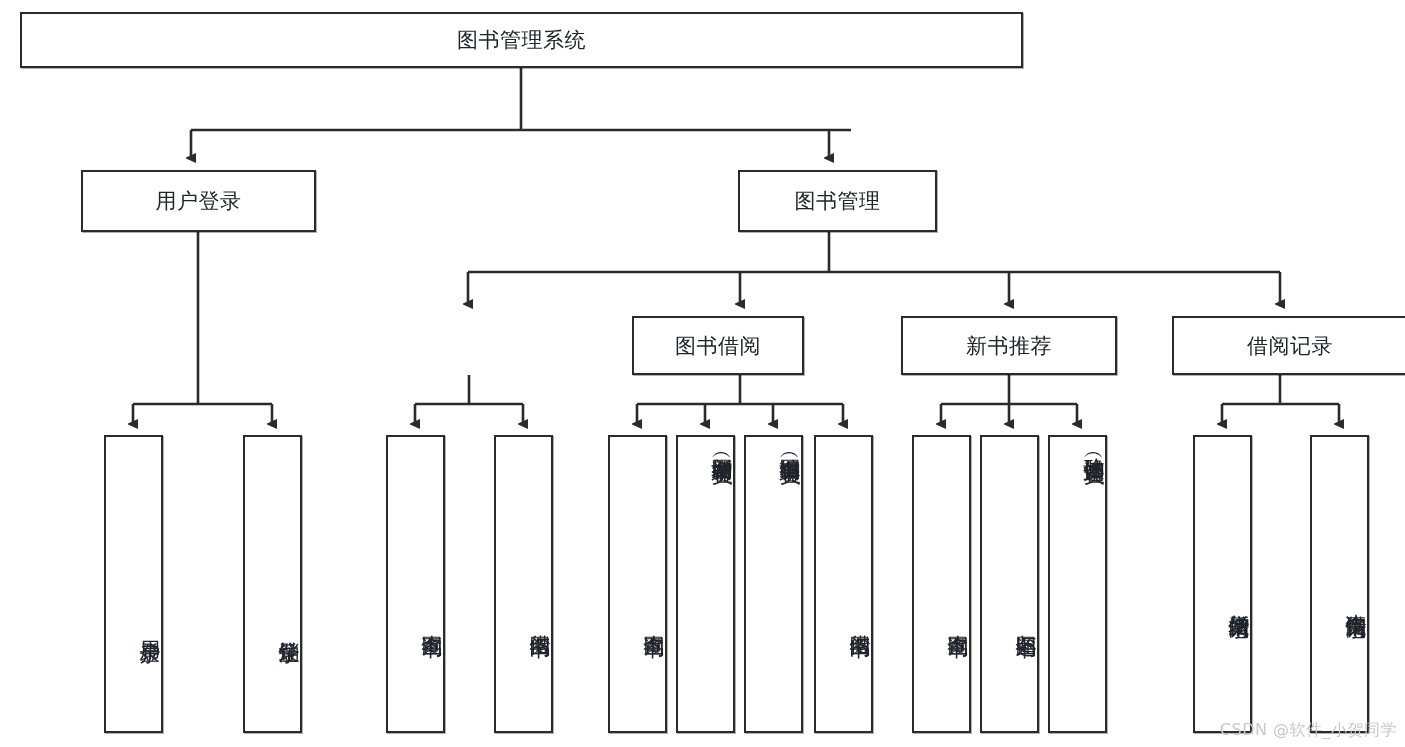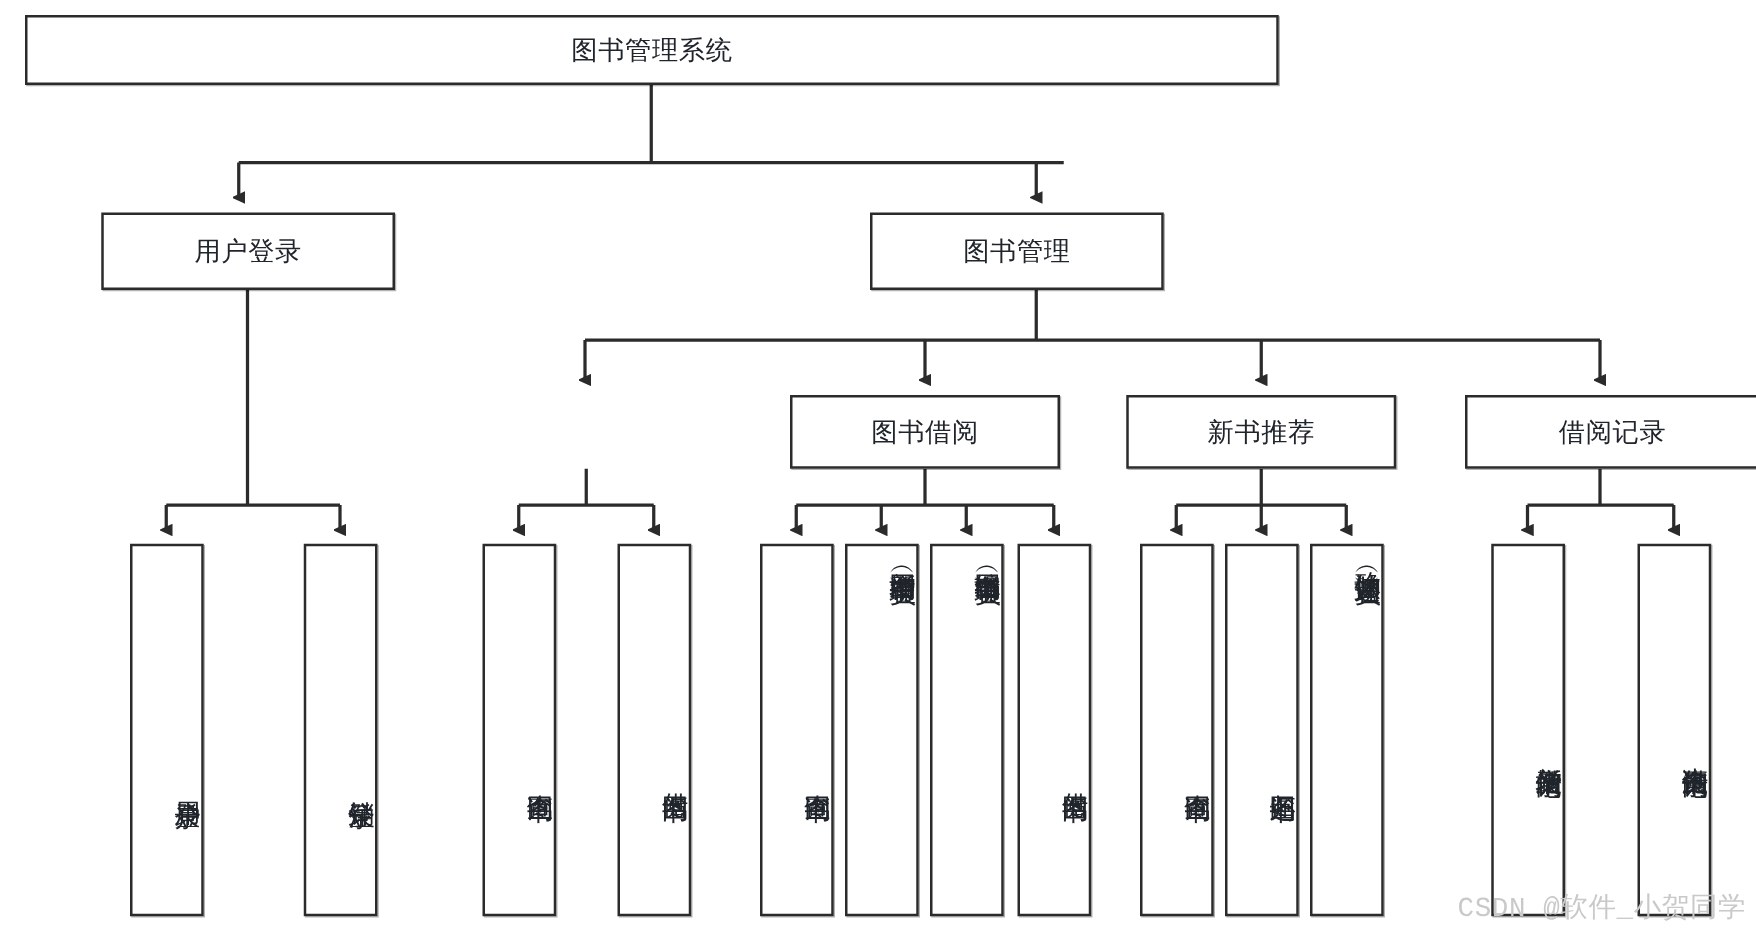--- a/index.html
+++ b/index.html
@@ -53,25 +53,24 @@
   }
   .node-v.vtop {
     align-items: flex-start;
     justify-content: flex-start;
     padding-top: 4px;
   }
   .watermark {
     position: absolute;
     right: 8px;
     bottom: 6px;
-    font-size: 22px;
+    font-size: 16px;
     color: #c9c9c9;
     white-space: nowrap;
     letter-spacing: 0.5px;
-    font-family: Liberation Mono, monospace;
   }
 </style>
 </head>
 <body>
 
 <div id="canvas">
 
   <svg class="edges" viewBox="0 0 1405 747">
     <defs>
       <marker id="arrow" markerWidth="10" markerHeight="10" refX="5" refY="5" orient="auto" markerUnits="userSpaceOnUse">
@@ -122,25 +121,25 @@
     </g>
   </svg>
 
   <div class="node node-h" style="left:20px; top:12px; width:1003px; height:56px;">
     <span>图书管理系统</span>
   </div>
 
   <div class="node node-h" style="left:81px; top:170px; width:235px; height:62px;">
     <span>用户登录</span>
   </div>
-  <div class="node node-h" style="left:696px; top:170px; width:235px; height:62px;">
+  <div class="node node-h" style="left:738px; top:170px; width:199px; height:62px;">
     <span>图书管理</span>
   </div>
 
-  <div class="node node-h" style="left:632px; top:316px; width:216px; height:59px;">
+  <div class="node node-h" style="left:632px; top:316px; width:172px; height:59px;">
     <span>图书借阅</span>
   </div>
   <div class="node node-h" style="left:901px; top:316px; width:216px; height:59px;">
     <span>新书推荐</span>
   </div>
   <div class="node node-h" style="left:1172px; top:316px; width:236px; height:59px;">
     <span>借阅记录</span>
   </div>
 
   <div class="node node-v" style="left:104px; top:435px; width:59px; height:298px; padding-top:84px;">

